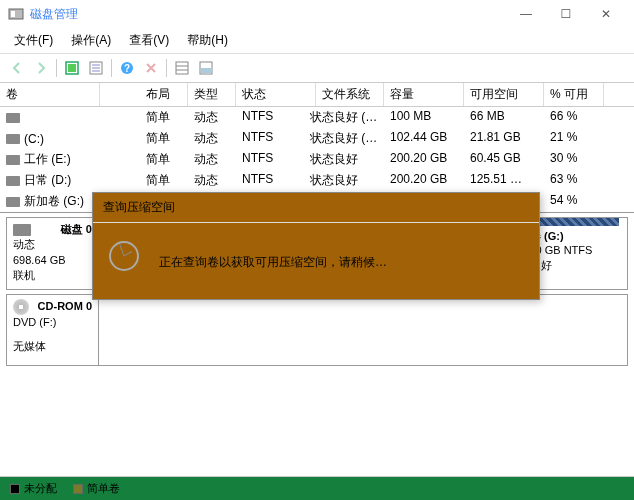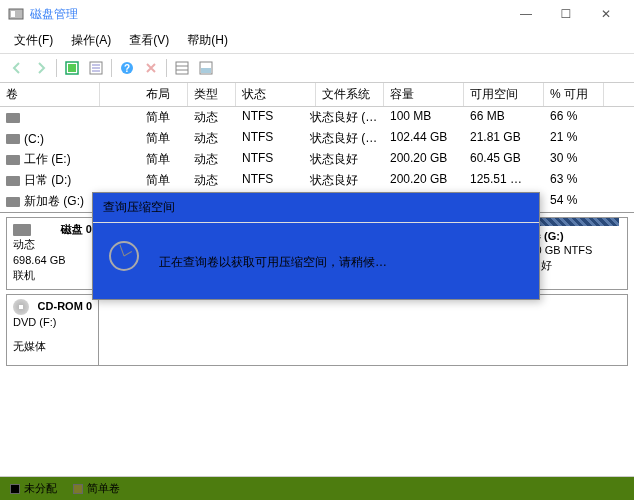--- a/index.html
+++ b/index.html
@@ -39,26 +39,26 @@
 .disk-info .disk-name { font-weight: bold; display: flex; align-items: center; gap: 4px; justify-content: space-between; }
 .disk-icon { width: 18px; height: 12px; background: #888; border-radius: 1px; display: inline-block; }
 .cd-icon { width: 16px; height: 16px; border-radius: 50%; background: radial-gradient(circle, #fff 20%, #bbb 22%, #ddd 100%); display: inline-block; }
 .disk-parts { flex: 1; display: flex; }
 .part { border-right: 1px solid #999; padding: 3px 5px; font-size: 11px; line-height: 1.3; position: relative; }
 .part:last-child { border-right: none; }
 .part-bar { height: 8px; background: #2a4a7a; margin: -3px -5px 3px -5px; }
 .part-bar.olive { background: #7a7a2a; }
 .part-bar.hatched { background: repeating-linear-gradient(45deg, #2a4a7a, #2a4a7a 3px, #5a7aaa 3px, #5a7aaa 6px); }
 .part .part-name { font-weight: bold; }
-.legend { display: flex; gap: 16px; padding: 4px 10px; border-top: 1px solid #ccc; font-size: 11px; position: absolute; bottom: 0; left: 0; right: 0; background: #4d7c0f; }
+.legend { display: flex; gap: 16px; padding: 4px 10px; border-top: 1px solid #ccc; font-size: 11px; position: absolute; bottom: 0; left: 0; right: 0; background: #15803d; }
 .legend-item { display: flex; align-items: center; gap: 4px; }
 .legend-sw { width: 10px; height: 10px; border: 1px solid #666; }
 .legend-sw.black { background: #000; }
 .legend-sw.olive { background: #7a7a2a; }
-.dialog { position: absolute; left: 92px; top: 192px; width: 448px; background: #1d4ed8; border: 1px solid #888; box-shadow: 2px 2px 8px rgba(0,0,0,0.25); }
+.dialog { position: absolute; left: 92px; top: 192px; width: 448px; background: #a16207; border: 1px solid #888; box-shadow: 2px 2px 8px rgba(0,0,0,0.25); }
 .dialog-title { padding: 6px 10px; border-bottom: 1px solid #ddd; font-size: 12px; }
 .dialog-body { padding: 18px 16px 28px 16px; display: flex; align-items: flex-end; gap: 20px; }
 .clock-icon { width: 30px; height: 30px; border: 2px solid #aaa; border-radius: 50%; position: relative; }
 .clock-icon::before { content: ''; position: absolute; left: 50%; top: 50%; width: 1px; height: 9px; background: #888; transform-origin: bottom; transform: translate(-50%, -100%) rotate(60deg); }
 .clock-icon::after { content: ''; position: absolute; left: 50%; top: 50%; width: 1px; height: 12px; background: #888; transform-origin: bottom; transform: translate(-50%, -100%) rotate(-20deg); }
 </style>
 </head>
 <body>
 
 <div class="titlebar">

